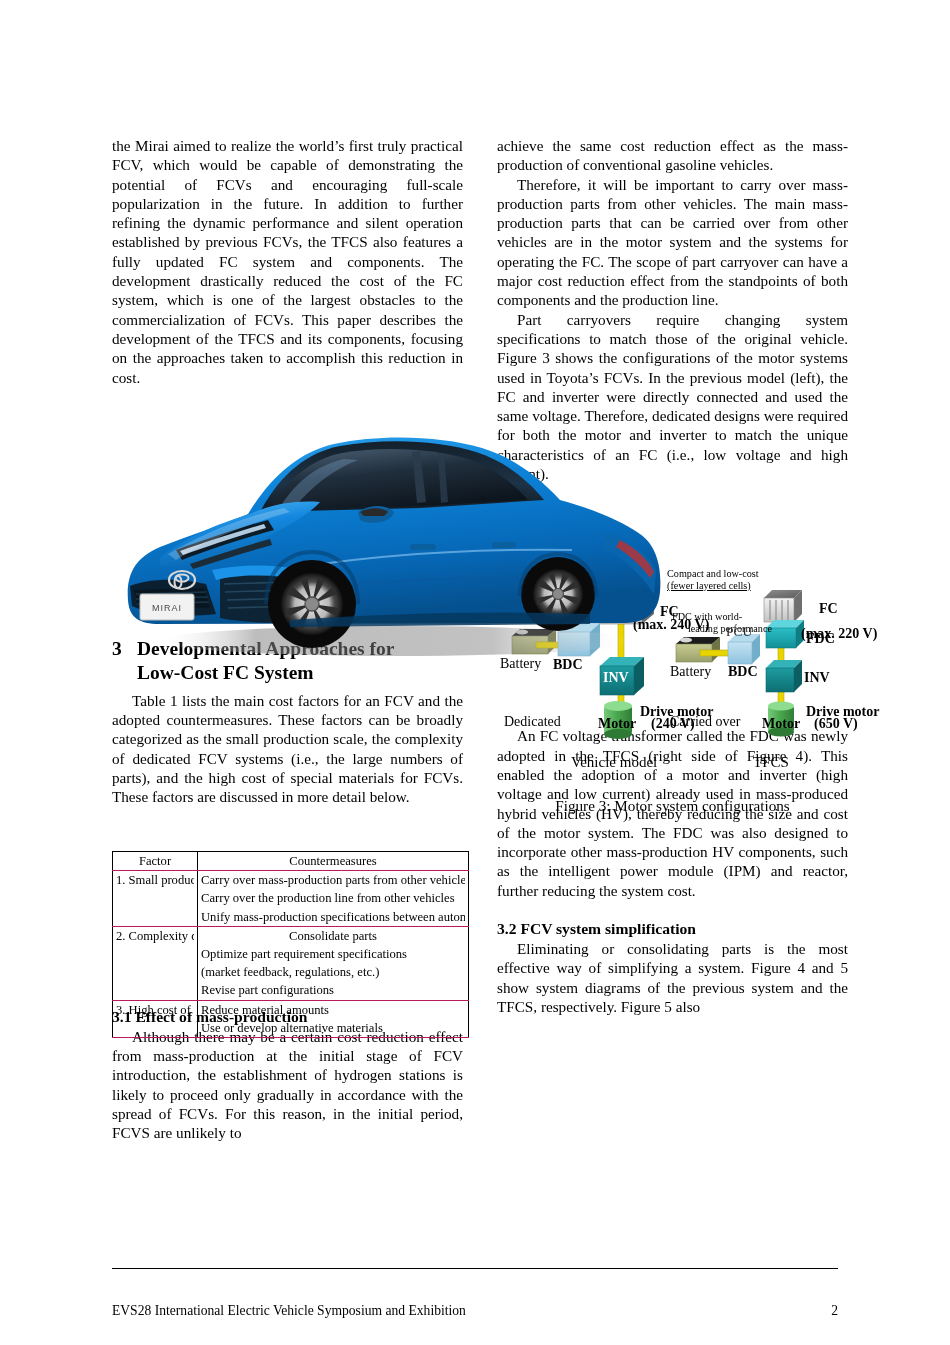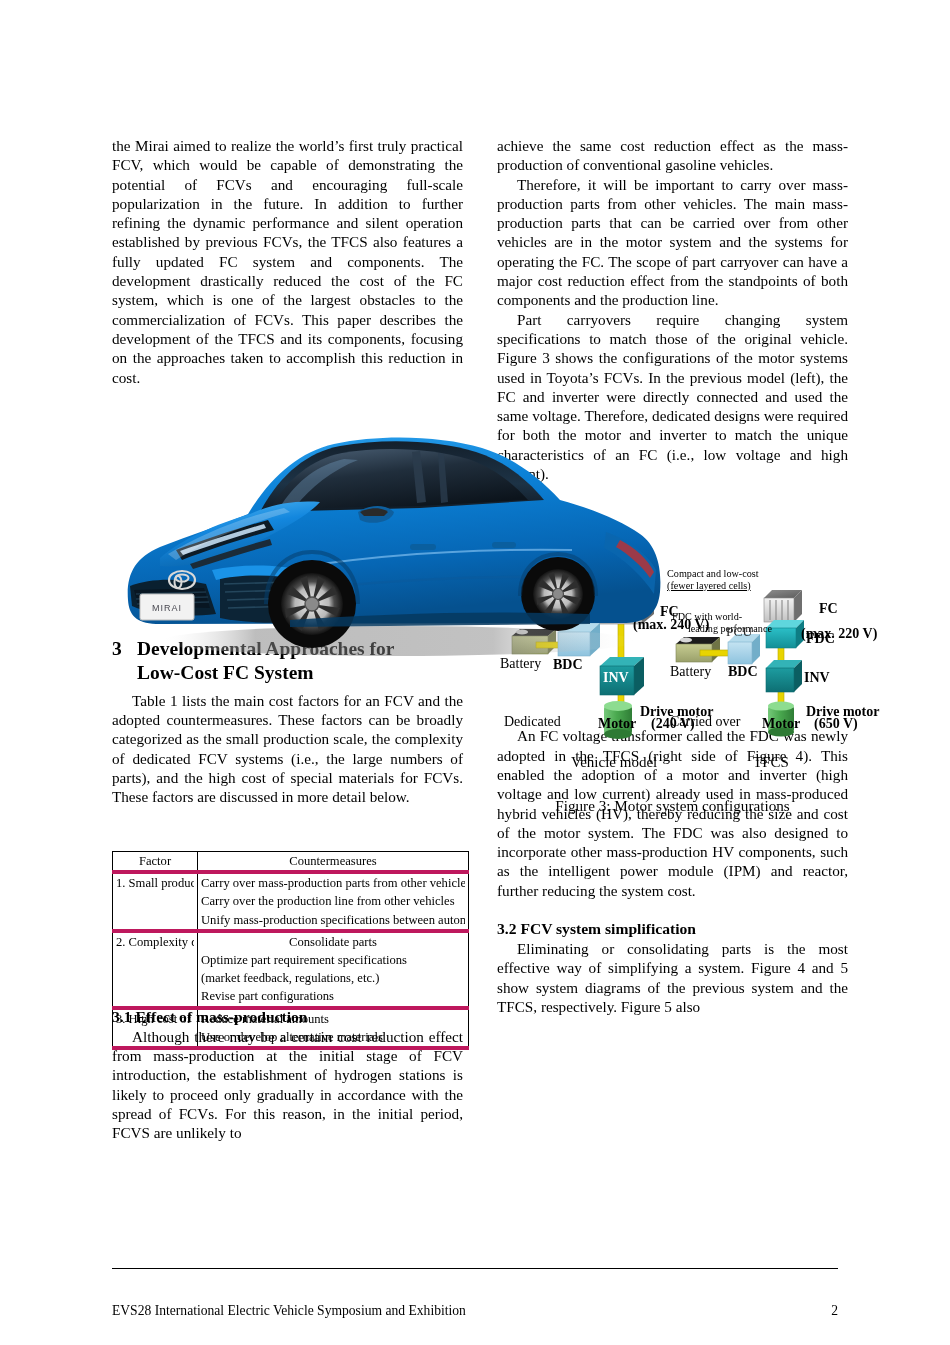--- a/index.html
+++ b/index.html
@@ -63,21 +63,21 @@
   .tbl-caption{
     position:absolute;left:112px;top:834px;width:351px;text-align:center;
     font-size:15.2px;
   }
   #table1{
     position:absolute;left:112px;top:851px;width:348px;
     border-collapse:collapse;font-size:12.6px;line-height:18.2px;
     table-layout:fixed;
   }
   #table1 td,#table1 th{
-    border-top:1px solid #000;border-bottom:4px solid #be185d;
+    border-top:1px solid #000;border-bottom:1px solid #be185d;
     padding:0 3px;vertical-align:top;overflow:hidden;font-weight:normal;
   }
   #table1 .c1{width:78px;border-right:1px solid #000;border-left:1px solid #000;}
   #table1 .c2{width:264px;border-right:1px solid #000;}
   #table1 thead td{text-align:center;height:15px;}
   #table1 tbody td{height:auto;}
   .cellclip{display:block;overflow:hidden;}
   .h3r{height:40px;}
   .h4r{height:58px;}
   .h2r{height:40px;}

